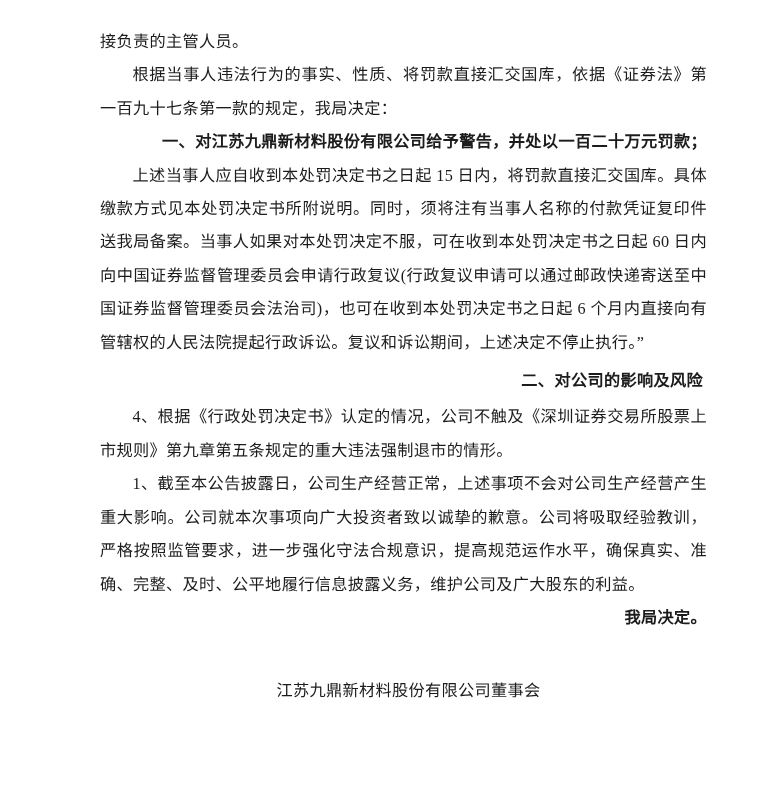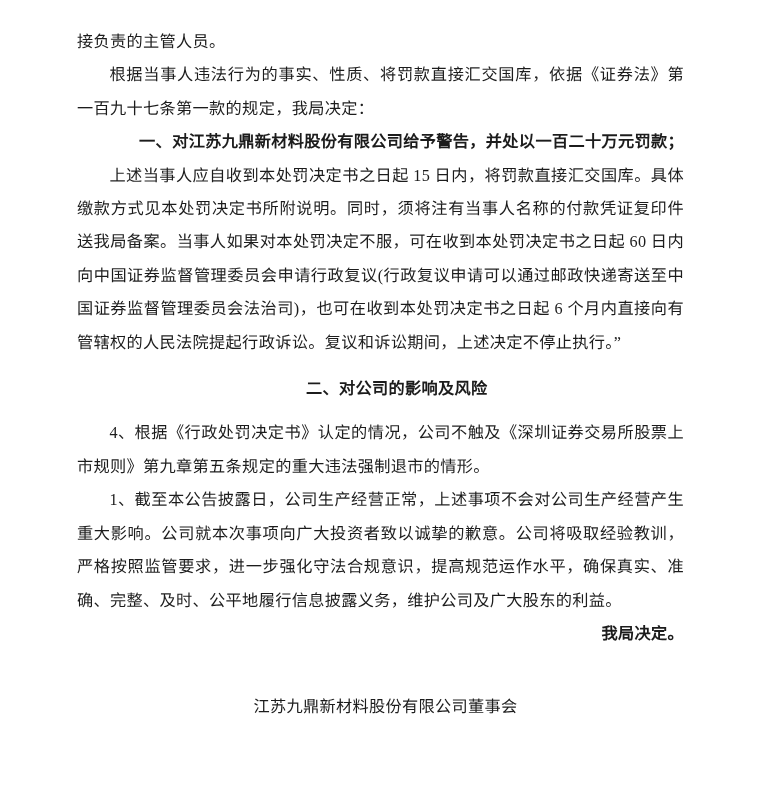--- a/index.html
+++ b/index.html
@@ -14,21 +14,21 @@
     font-family: "Liberation Serif", "DejaVu Serif", serif;
     color: #1c1c1c;
     overflow: hidden;
   }
   .page {
     position: relative;
     width: 781px;
     height: 811px;
     background: #ffffff;
     box-sizing: border-box;
-    padding: 26px 86px 0 77px;
+    padding: 26px 86px 0 100px;
   }
   .doc-body {
     width: 607px;
   }
   
   p.para {
     margin: 0;
     font-size: 16.2px;
     line-height: 33.4px;
     text-align: justify;
@@ -36,28 +36,28 @@
     text-indent: 2em;
     letter-spacing: 0.02em;
     word-break: break-all;
     -webkit-hyphens: none;
     hyphens: none;
   }
   p.para.no-indent {
     text-indent: 0;
   }
   p.heading {
-    margin: 12px;
+    margin: 4px;
     font-size: 16.2px;
     line-height: 33.4px;
     text-indent: 2em;
     font-weight: bold;
     font-family: "Liberation Sans", "DejaVu Sans", sans-serif;
     letter-spacing: 0.02em;
-    text-align: center;
+    text-align: right;
   }
   
   p.para.short {
     text-align: right;
     font-weight: bold;
   }
   .sign-block {
     margin-top: 40px;
     text-align: center;
     padding-right: 10px;

